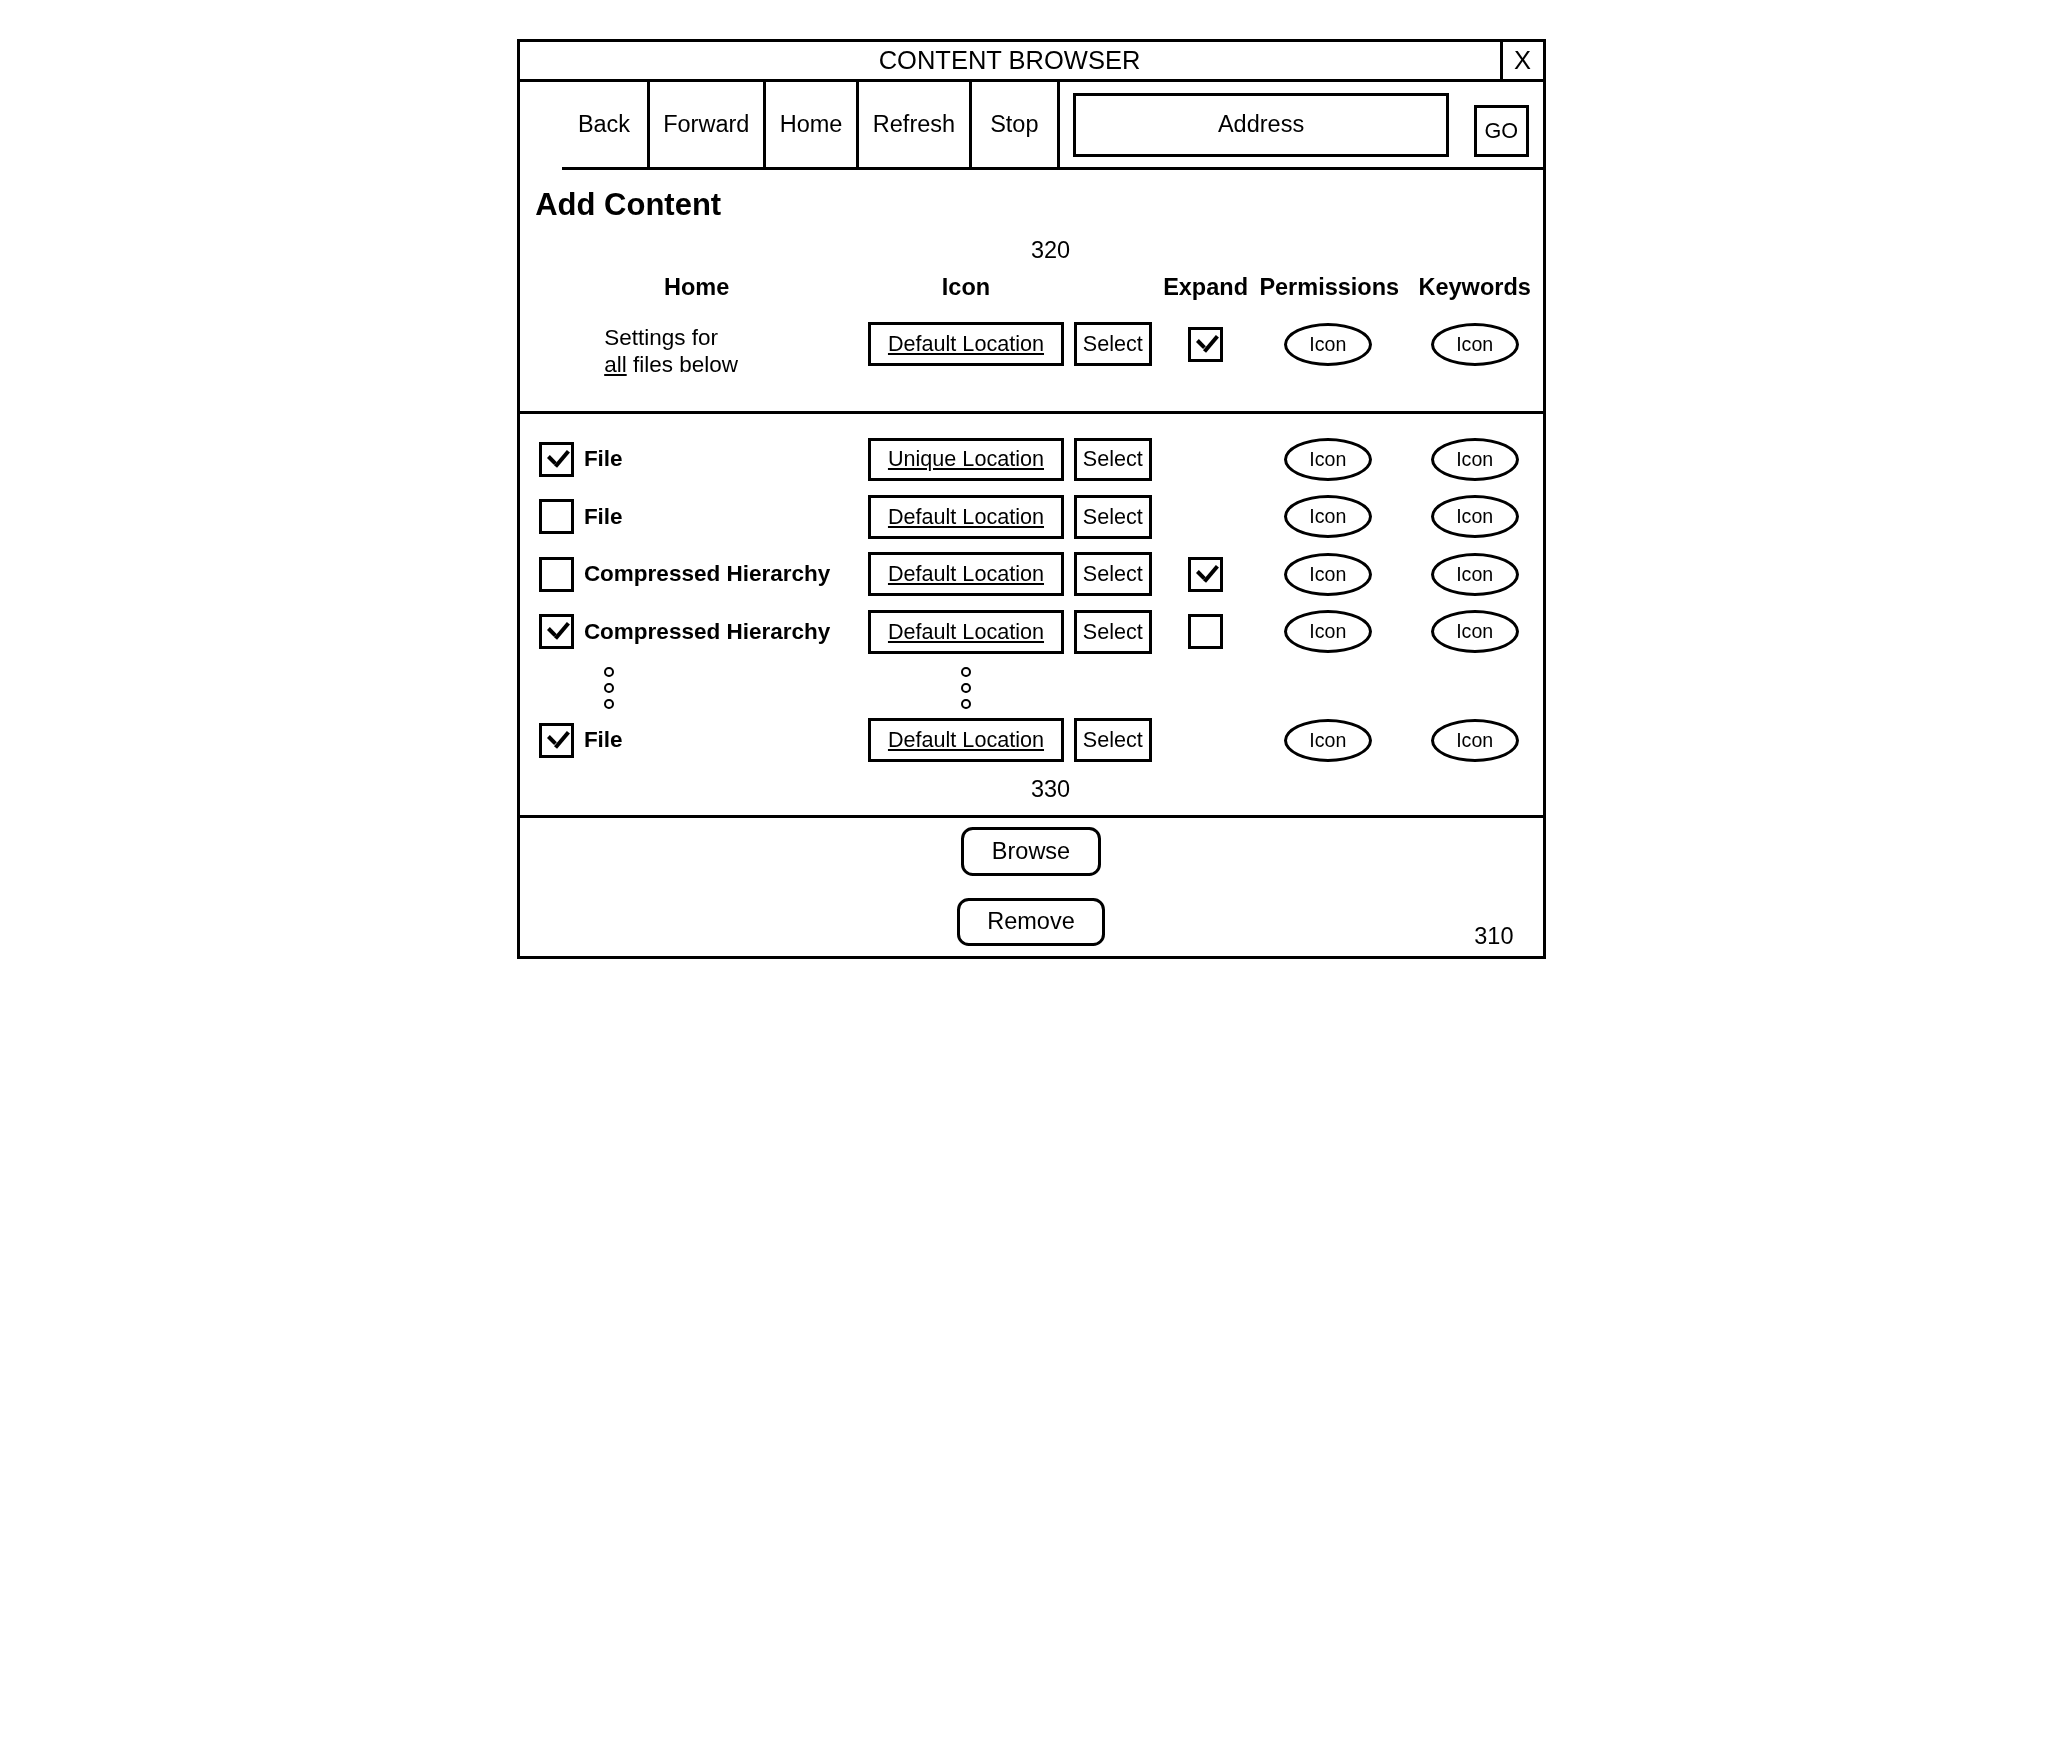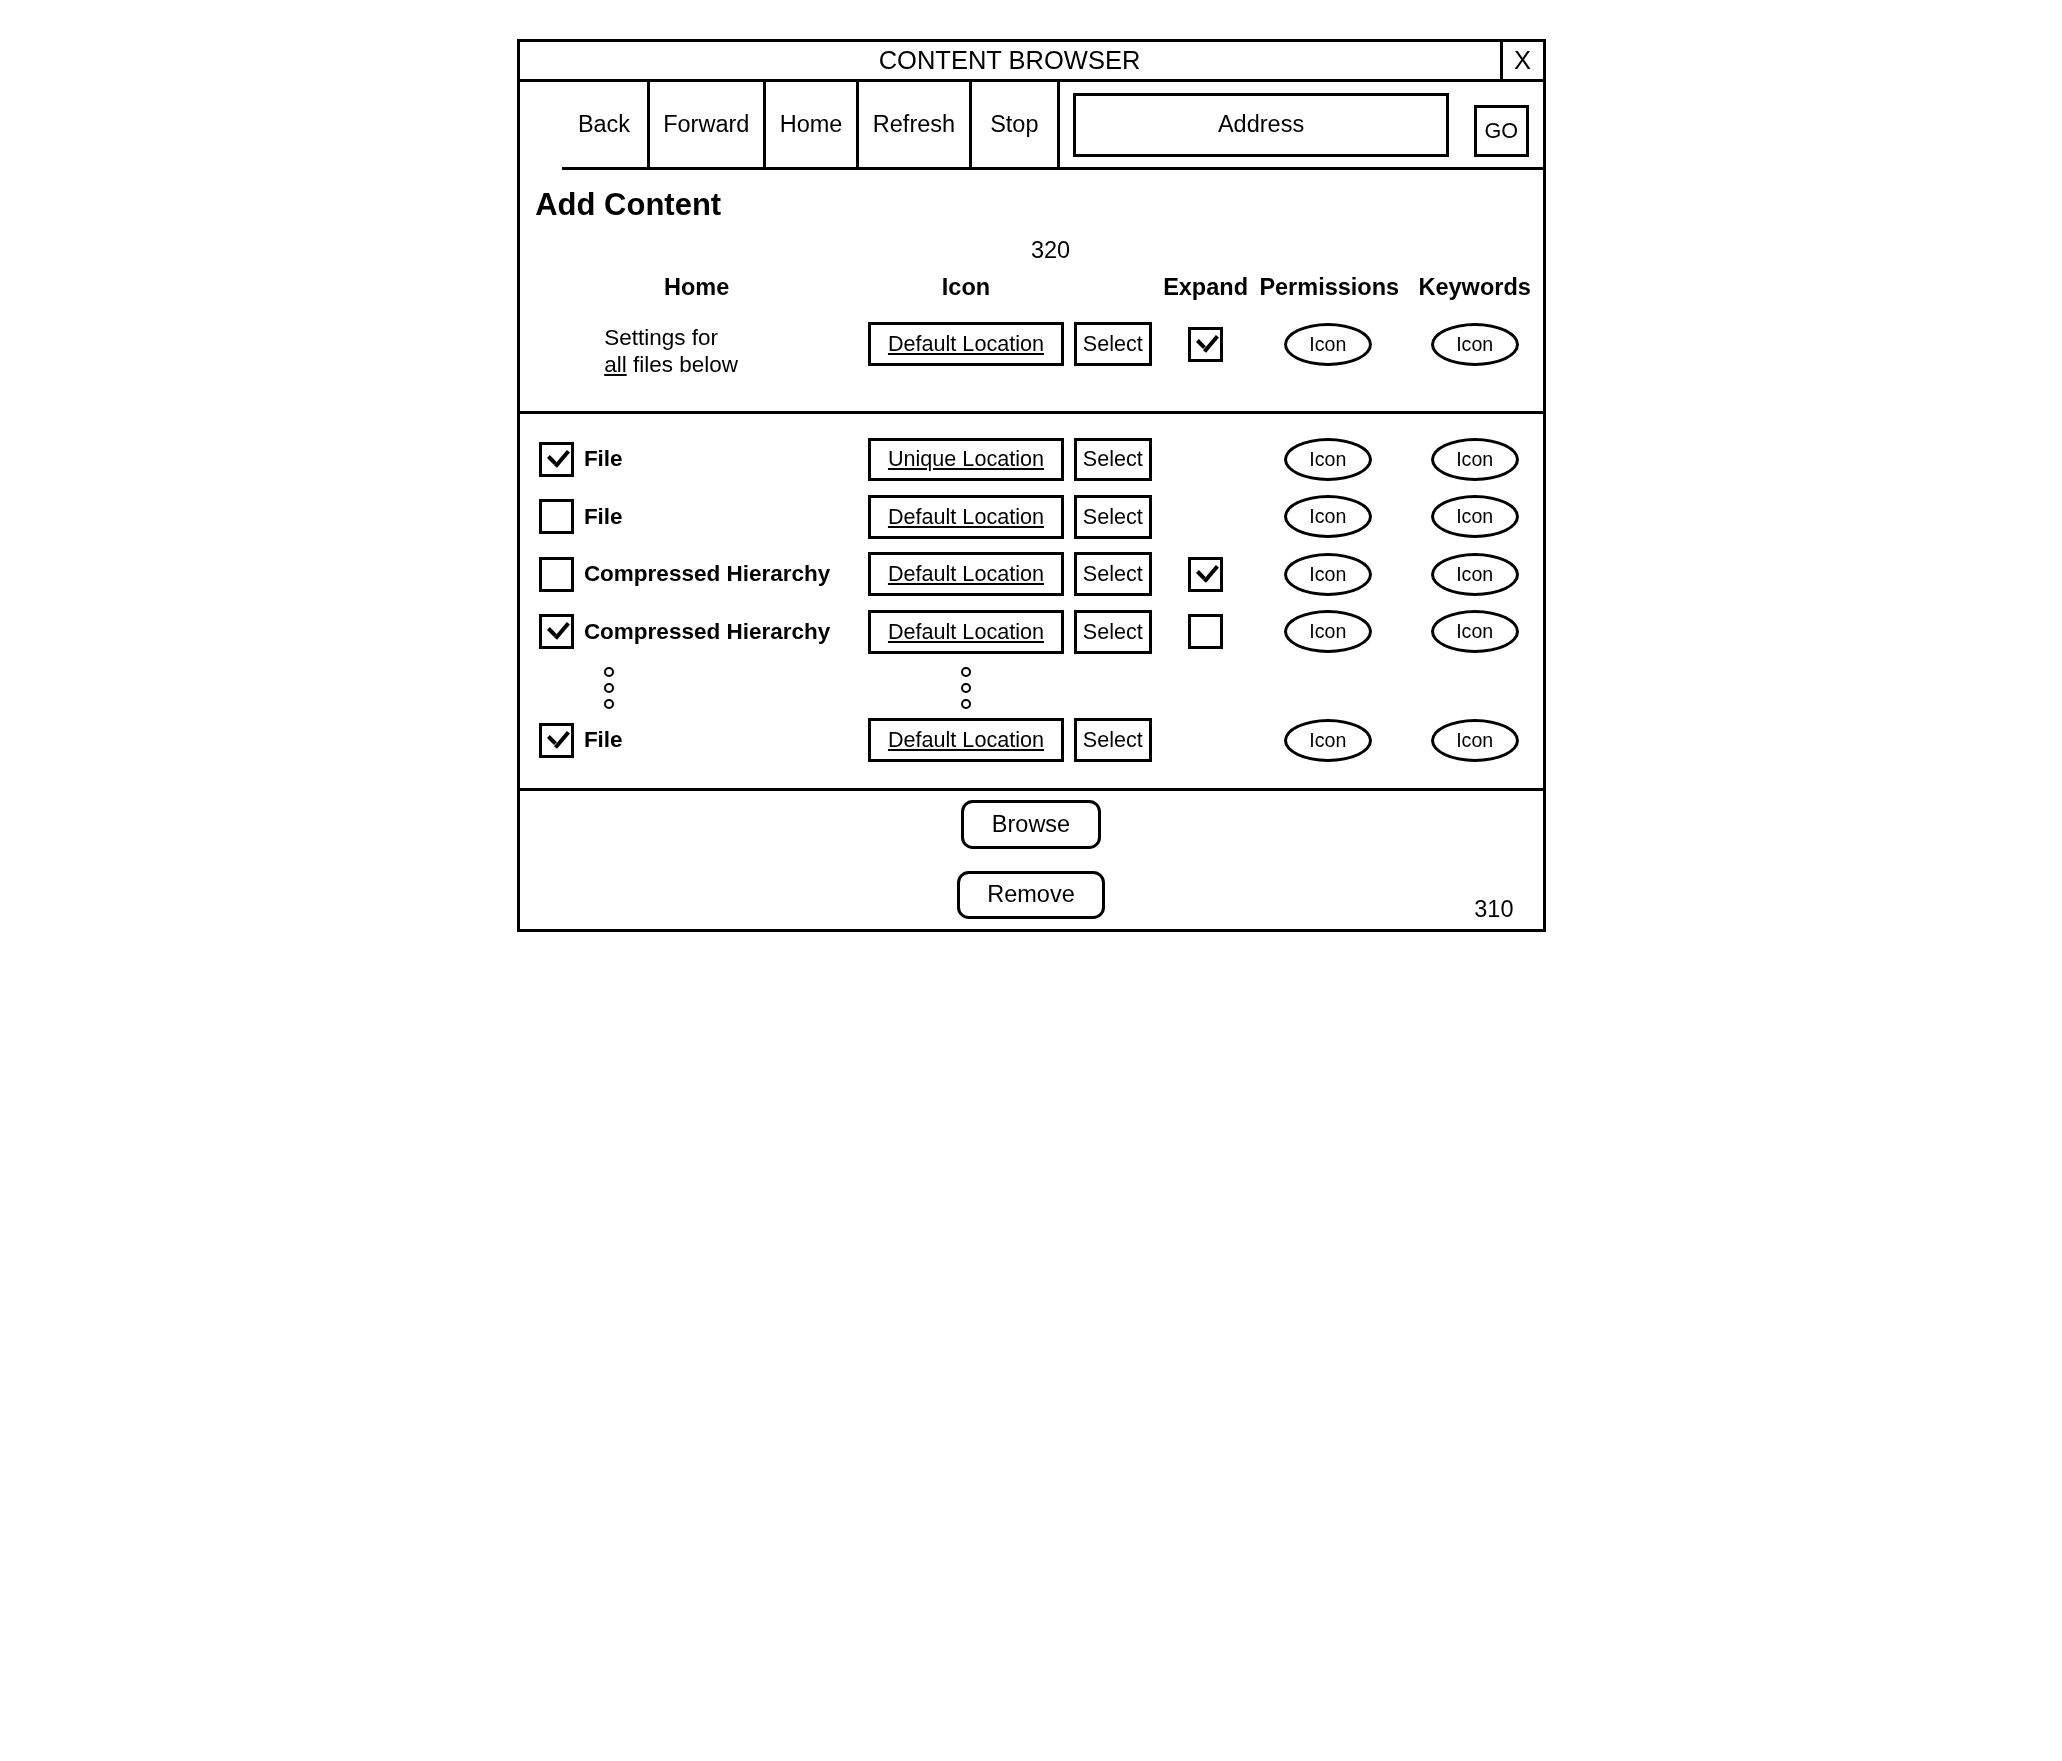--- a/index.html
+++ b/index.html
@@ -345,20 +345,21 @@
         <div class="checkbox inline checked"></div>
         <span>File</span>
       </div>
       <div class="path-box">Default Location</div>
       <div class="select-btn">Select</div>
       <div class="empty-cell"></div>
       <div class="icon-oval">Icon</div>
       <div class="icon-oval">Icon</div>
     </div>
 
+    <div class="ref-num-mid">330</div>
   </div>
 
   <div class="footer">
     <div class="footer-btn">Browse</div>
     <div class="footer-btn">Remove</div>
     <div class="ref-num-footer">310</div>
   </div>
 
 </div>
 

